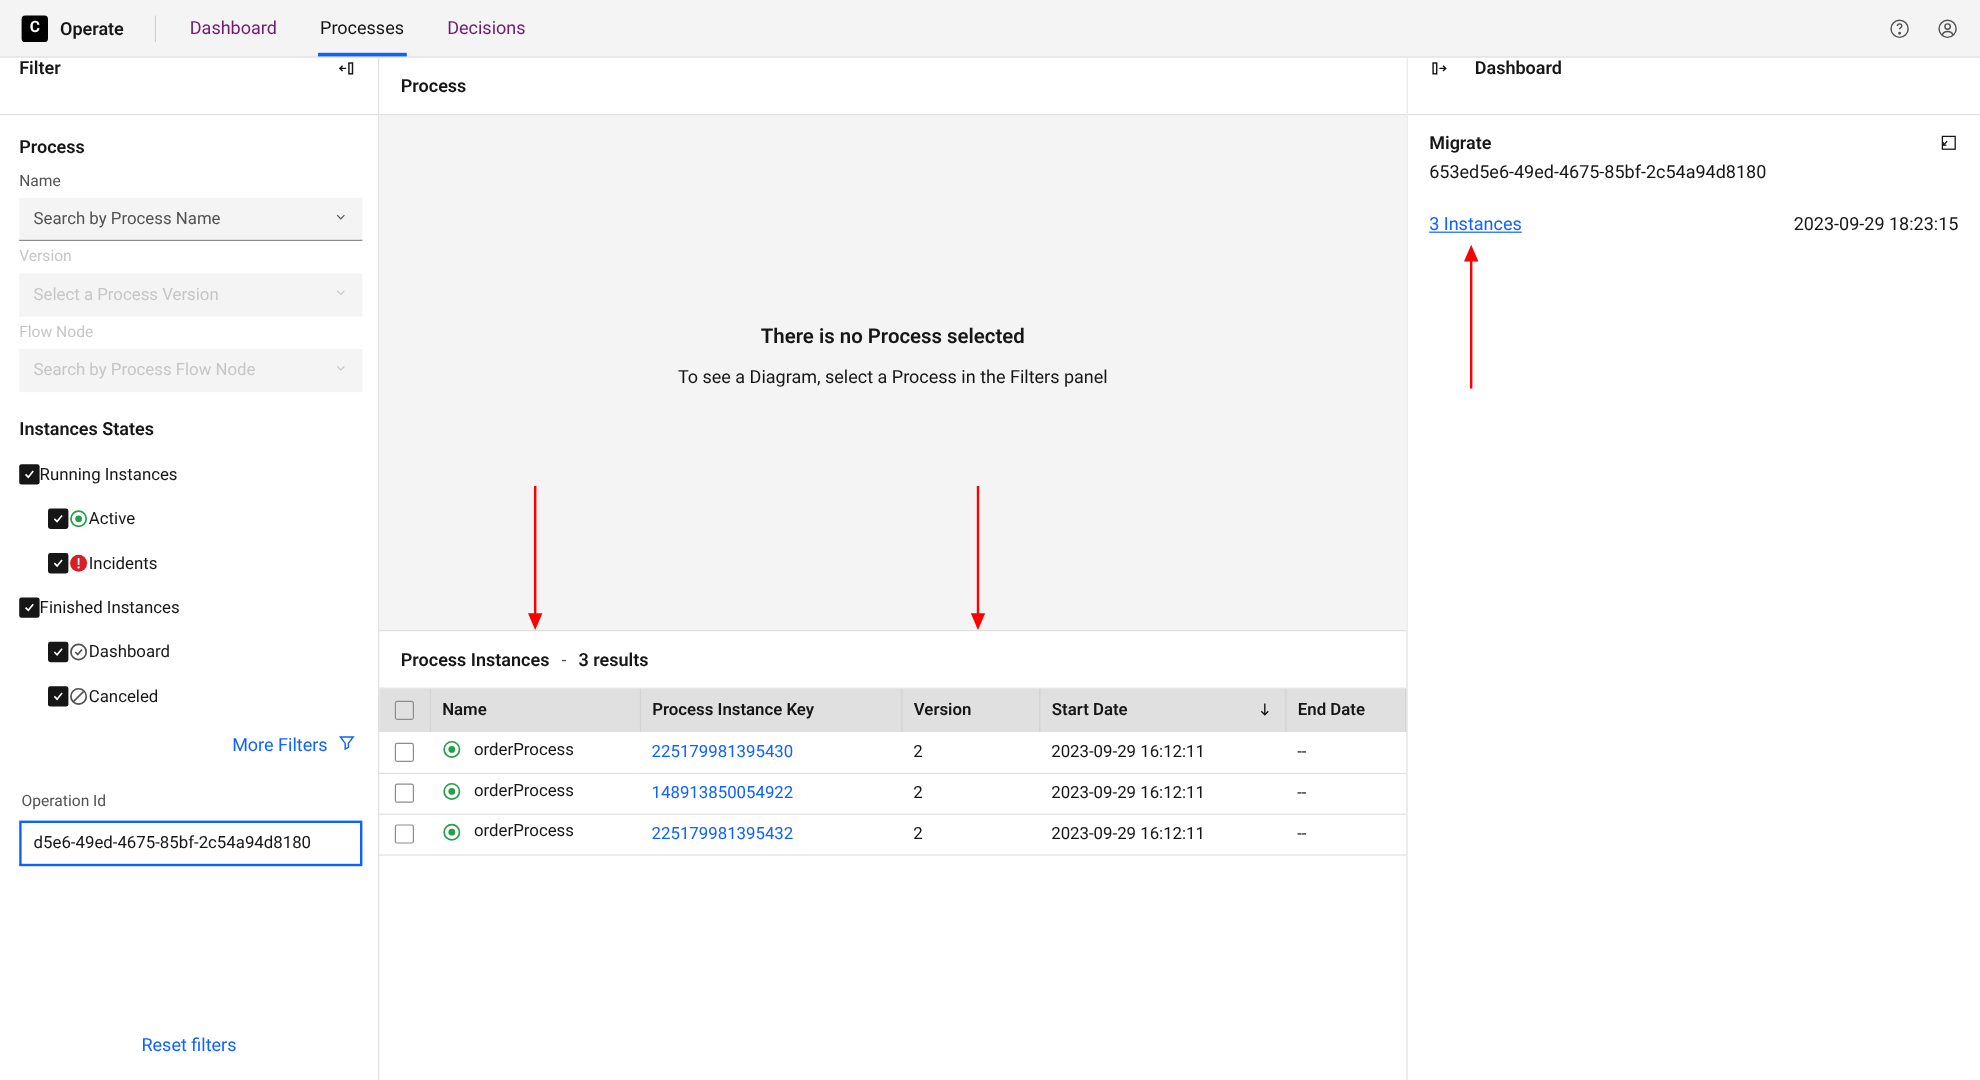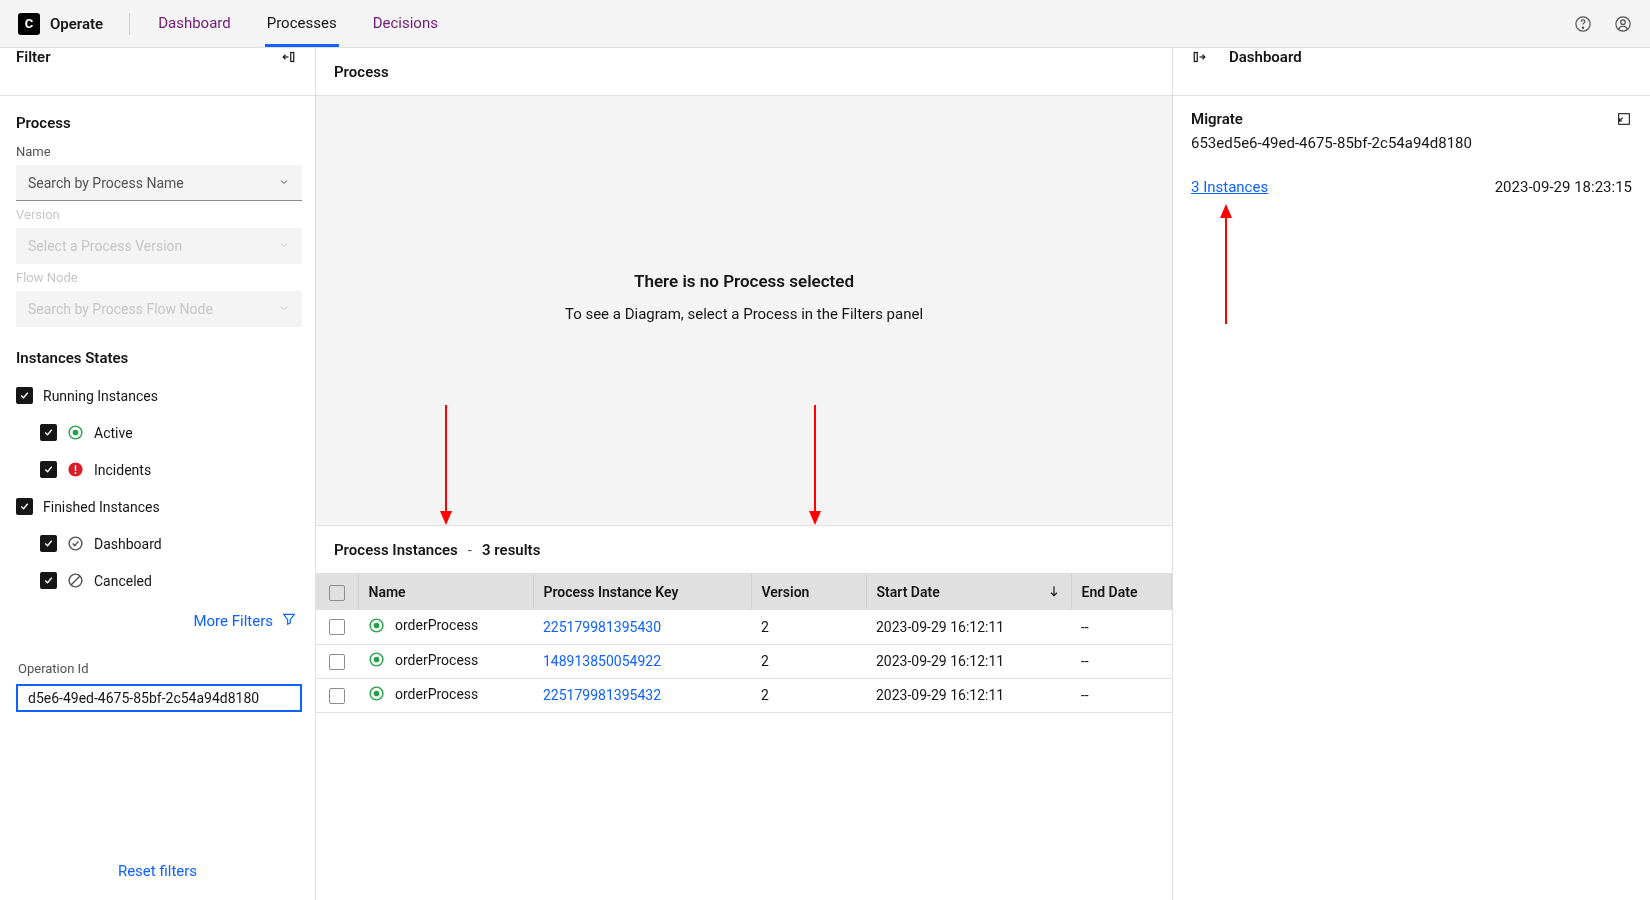--- a/index.html
+++ b/index.html
@@ -28,26 +28,26 @@
   .filter-body{flex:1;overflow:auto;padding:16px 16px 6px}
   .section-title{font-weight:600;font-size:15px;margin:2px 0 12px}
   .field-label{font-size:13px;color:#525252;margin:6px 0 6px}
   .field-label.disabled{color:#c6c6c6}
   .select{width:286px;height:36px;background:#f4f4f4;display:flex;align-items:center;padding:0 12px;color:#525252;border-bottom:1px solid #8d8d8d;cursor:pointer}
   .select.disabled{color:#c6c6c6;border-bottom:none}
   .select .chev{margin-left:auto}
   .chev.disabled{color:#c6c6c6}
   .more-filters-row{display:flex;align-items:center;gap:8px;justify-content:flex-end;color:#0f62fe;cursor:pointer;margin:22px 2px 0;font-size:15px}
   .opid-label{font-size:13px;color:#525252;margin:30px 2px 8px}
-  .opid-input{width:286px;height:28px;border:2px solid #0f62fe;background:#fff;padding:0 10px;font-size:14px;color:#161616;outline:none}
+  .opid-input{width:286px;height:38px;border:2px solid #0f62fe;background:#fff;padding:0 10px;font-size:14px;color:#161616;outline:none}
   .reset-row{margin-top:auto;padding:14px 0 20px;text-align:center}
   .reset-link{color:#0f62fe;cursor:pointer;font-size:15px}
 
   .states{margin-top:22px}
-  .chk-row{display:flex;align-items:center;gap:10px;margin:20px 0;cursor:pointer}
+  .chk-row{display:flex;align-items:center;margin:20px 0;cursor:pointer}
   .chk-row.indent{margin-left:24px}
   .chk{width:17px;height:17px;background:#161616;border-radius:2px;display:flex;align-items:center;justify-content:center;color:#fff}
   .chk svg{width:11px;height:11px}
   .state-icon{width:17px;height:17px;display:inline-flex;align-items:center;justify-content:center}
 
   .diagram{flex:0 0 478px;background:#f4f4f4;border-bottom:1px solid #e0e0e0;position:relative;display:flex;align-items:center;justify-content:center;flex-direction:column}
   .diag-head{position:absolute;top:0;left:0;right:0;height:48px;background:#fff;border-bottom:1px solid #e0e0e0;display:flex;align-items:center;padding:0 18px;font-weight:600;font-size:15px}
   .diag-msg{margin-top:20px;font-weight:600;font-size:17px}
   .diag-sub{margin-top:14px;font-size:15px;color:#161616}
   .arrow-red{position:absolute;color:#ff0000}

